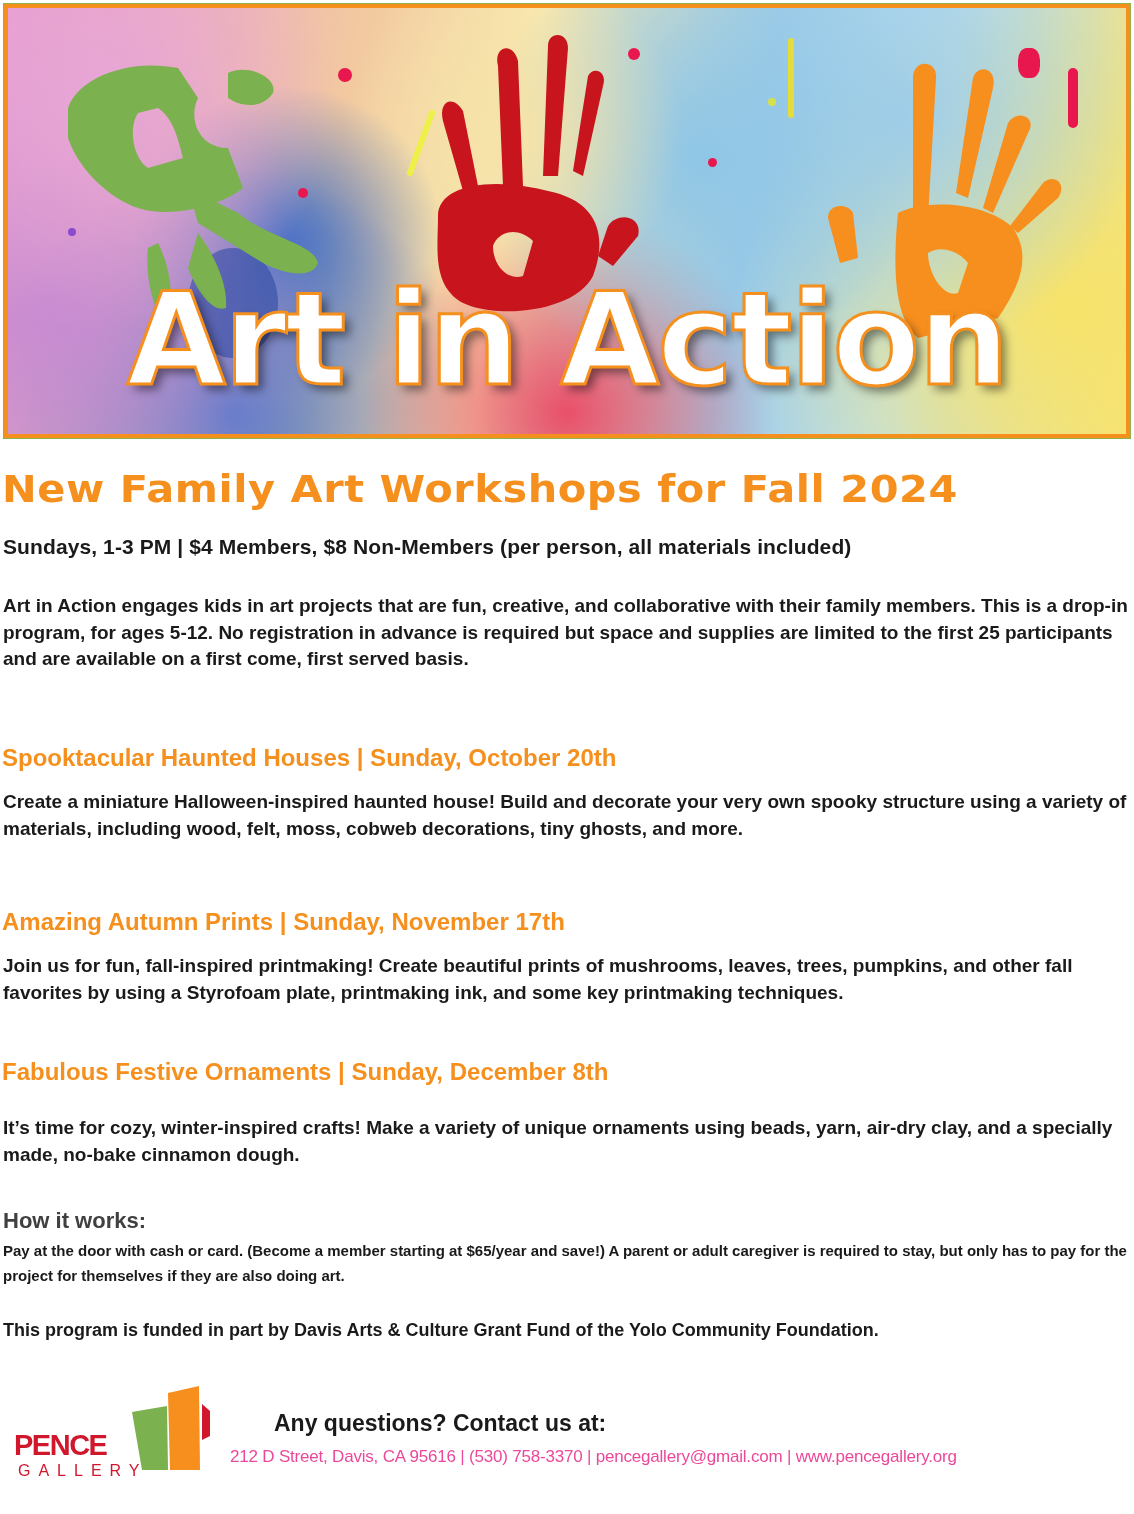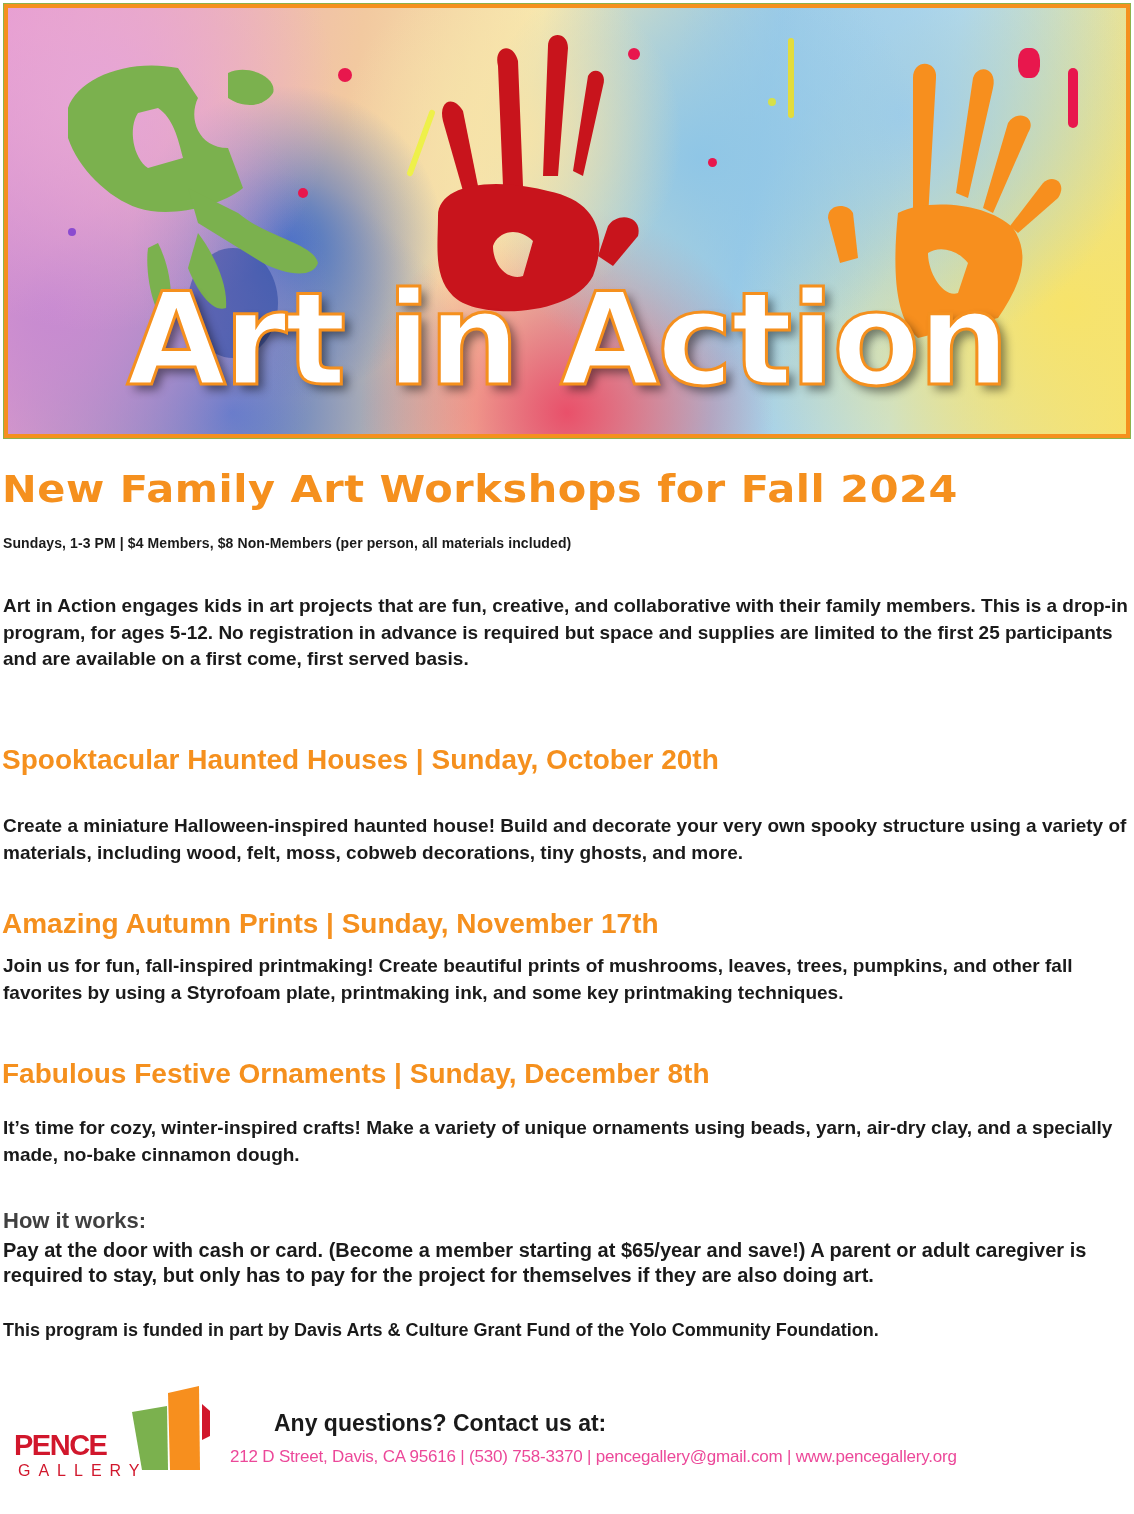--- a/index.html
+++ b/index.html
@@ -19,25 +19,25 @@
       radial-gradient(circle at 20% 95%, #4b78c9 0%, rgba(75,120,201,0) 25%),
       linear-gradient(100deg, #e89ad0 0%, #f2c9a0 30%, #f8e9b0 45%, #9ccbe7 65%, #bde0ef 80%, #f6e27a 100%);
   }
   .splat { position:absolute; border-radius:50%; }
   .hand { position:absolute; }
   .banner-title { position:absolute; left:0; right:0; top:268px; text-align:center; font-family:"DejaVu Sans", sans-serif; font-weight:bold; font-size:128px; letter-spacing:-2px; color:#ffffff;
     -webkit-text-stroke:3px #f5901e; text-shadow: 6px 6px 10px rgba(0,0,0,0.45); line-height:1; white-space:nowrap; }
 
   
   .headline { position:absolute; left:2px; top:468px; font-family:"DejaVu Sans", sans-serif; font-weight:bold; font-size:37px; color:#f5901e; letter-spacing:0.5px; white-space:nowrap; transform:scaleX(1.12); transform-origin:left top; }
-  .subhead { position:absolute; left:3px; top:535px; font-weight:bold; font-size:14px; color:#1a1a1a; white-space:nowrap; letter-spacing:0.1px; }
+  .subhead { position:absolute; left:3px; top:535px; font-weight:bold; font-size:21px; color:#1a1a1a; white-space:nowrap; letter-spacing:0.1px; }
   .para { position:absolute; left:3px; font-weight:bold; font-size:19px; line-height:26.5px; color:#1a1a1a; width:1128px; }
-  .event-title { position:absolute; left:2px; font-weight:bold; font-size:28px; color:#f5901e; white-space:nowrap; }
+  .event-title { position:absolute; left:2px; font-weight:bold; font-size:24px; color:#f5901e; white-space:nowrap; }
   .how-title { position:absolute; left:3px; top:1208px; font-weight:bold; font-size:22px; color:#404040; }
-  .how-text { position:absolute; left:3px; top:1238px; font-weight:bold; font-size:20px; line-height:25px; width:1128px; color:#1a1a1a; }
+  .how-text { position:absolute; left:3px; top:1238px; font-weight:bold; font-size:15px; line-height:25px; width:1128px; color:#1a1a1a; }
   .funding { position:absolute; left:3px; top:1320px; font-weight:bold; font-size:18px; color:#1a1a1a; white-space:nowrap; }
 
   
   .logo { position:absolute; left:14px; top:1384px; width:200px; height:90px; }
   .logo-word { position:absolute; left:0; top:45px; font-weight:bold; font-size:29px; color:#d1172c; letter-spacing:-1.5px; }
   .logo-sub { position:absolute; left:4px; top:78px; font-size:16px; color:#d1172c; letter-spacing:8px; }
   .contact-title { position:absolute; left:228px; top:1410px; font-weight:bold; font-size:23px; color:#1a1a1a; white-space:nowrap;margin-left:46px; }
   .contact-line { position:absolute; left:230px; top:1447px; font-size:17px; color:#ec4899; white-space:nowrap; letter-spacing:-0.2px; }
 </style>
 </head>
@@ -91,21 +91,21 @@
 
   <div class="banner-title">Art in Action</div>
 </div>
 
 <div class="headline">New Family Art Workshops for Fall 2024</div>
 <div class="subhead">Sundays, 1-3 PM | $4 Members, $8 Non-Members (per person, all materials included)</div>
 
 <div class="para" style="top:593px;">Art in Action engages kids in art projects that are fun, creative, and collaborative with their family members. This is a drop-in program, for ages 5-12. No registration in advance is required but space and supplies are limited to the first 25 participants and are available on a first come, first served basis.</div>
 
 <div class="event-title" style="top:744px;">Spooktacular Haunted Houses | Sunday, October 20th</div>
-<div class="para" style="top:789px;margin-top:24px;">Create a miniature Halloween-inspired haunted house! Build and decorate your very own spooky structure using a variety of materials, including wood, felt, moss, cobweb decorations, tiny ghosts, and more.</div>
+<div class="para" style="top:789px;">Create a miniature Halloween-inspired haunted house! Build and decorate your very own spooky structure using a variety of materials, including wood, felt, moss, cobweb decorations, tiny ghosts, and more.</div>
 
 <div class="event-title" style="top:908px;">Amazing Autumn Prints | Sunday, November 17th</div>
 <div class="para" style="top:953px;">Join us for fun, fall-inspired printmaking! Create beautiful prints of mushrooms, leaves, trees, pumpkins, and other fall favorites by using a Styrofoam plate, printmaking ink, and some key printmaking techniques.</div>
 
 <div class="event-title" style="top:1058px;text-align:right;">Fabulous Festive Ornaments | Sunday, December 8th</div>
 <div class="para" style="top:1115px;">It’s time for cozy, winter-inspired crafts! Make a variety of unique ornaments using beads, yarn, air-dry clay, and a specially made, no-bake cinnamon dough.</div>
 
 <div class="how-title">How it works:</div>
 <div class="how-text">Pay at the door with cash or card. (Become a member starting at $65/year and save!) A parent or adult caregiver is required to stay, but only has to pay for the project for themselves if they are also doing art.</div>
 

